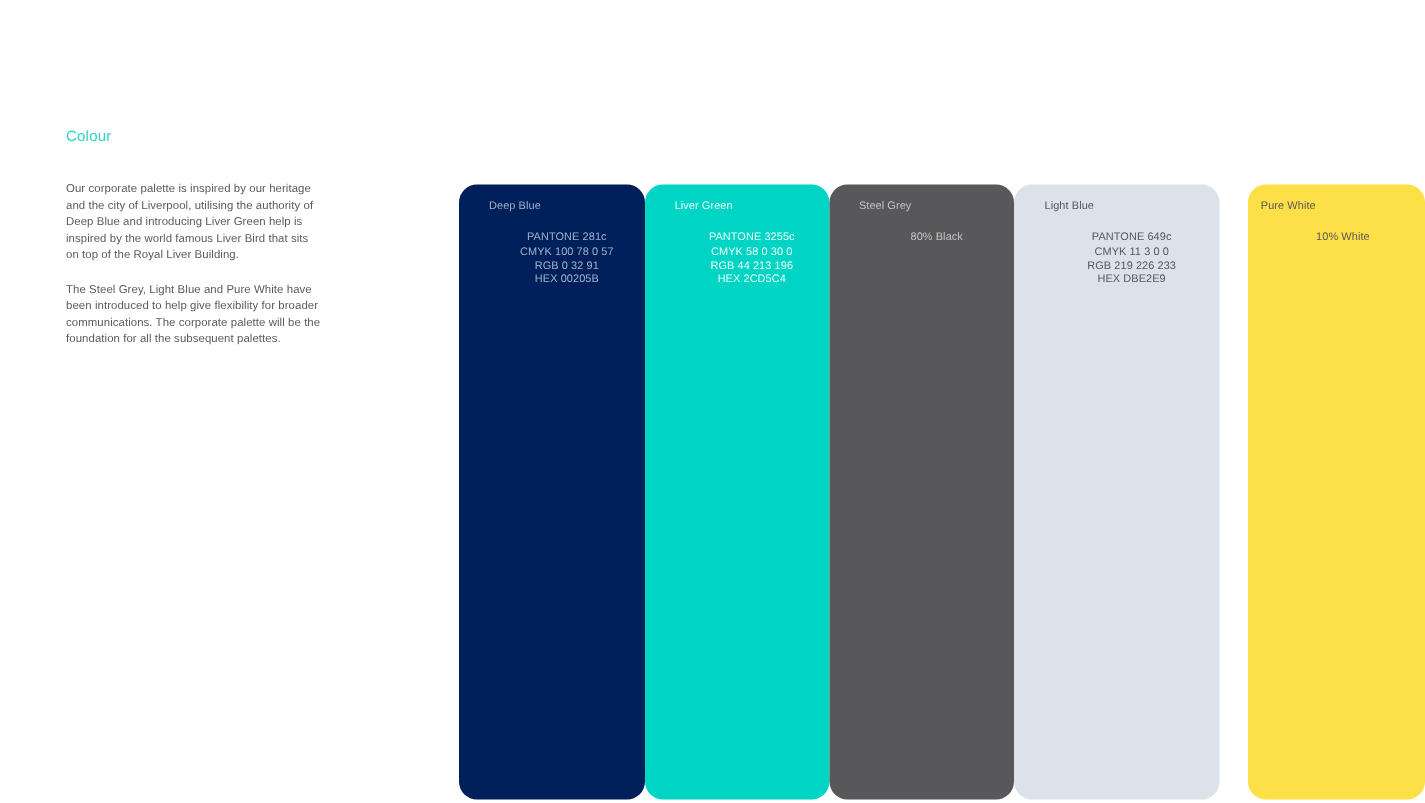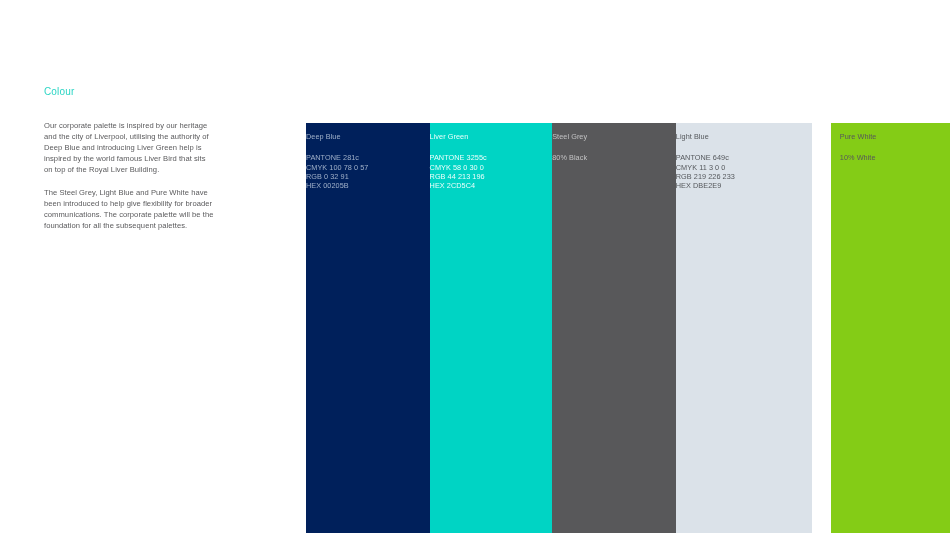--- a/index.html
+++ b/index.html
@@ -54,38 +54,40 @@
     width: 644px;
     height: 410px;
     display: flex;
     align-items: stretch;
   }
 
   .swatch {
     position: relative;
     height: 100%;
     box-sizing: border-box;
-    padding: 10px 0 0 0;
+    padding: 10px 0 0 20px;
+    border-radius: 12px;
   }
   .swatch.deep-blue   { width: 129px; background: #00205B; }
   .swatch.liver-green { width: 128px; background: #00D4C4; }
   .swatch.steel-grey  { width: 129px; background: #58585A; }
   .swatch.light-blue  { width: 142px; background: #DBE2E9; }
-  .swatch.pure-white  { width: 124px; background: #84cc16; margin-left: 19px; }
+  .swatch.pure-white  { width: 124px; background: #fde047; margin-left: 19px; }
 
   .swatch-name {
     font-size: 7.3px;
     line-height: 1;
     letter-spacing: 0.05px;
     margin: 0 0 13px 0;
   }
   .spec-list {
     margin: 0;
     padding: 0;
     list-style: none;
+    text-align: center;
   }
   .spec-list li {
     font-size: 7.3px;
     line-height: 9.3px;
     letter-spacing: 0.05px;
     white-space: nowrap;
   }
 
   
   .swatch.deep-blue   .swatch-name,

